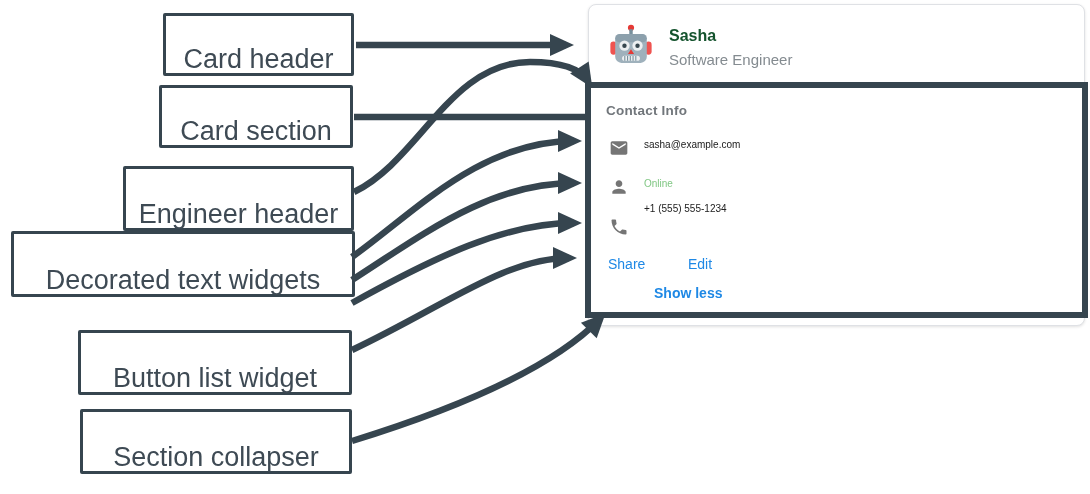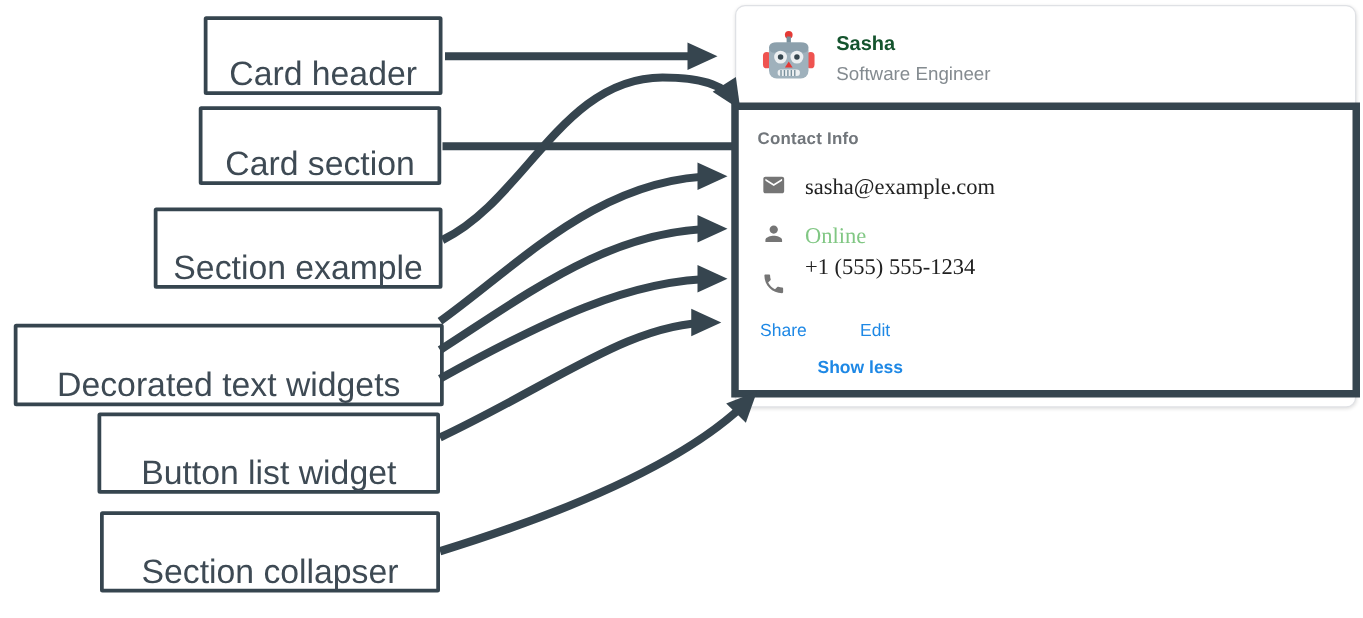--- a/index.html
+++ b/index.html
@@ -22,21 +22,21 @@
     position:absolute;left:588px;top:4px;width:497px;height:322px;
     box-sizing:border-box;background:#ffffff;border:1px solid #DFE1E5;
     border-radius:8px;box-shadow:0 1px 3px rgba(0,0,0,.12);z-index:1;
   }
   .abs{position:absolute;white-space:nowrap;}
   .avatar{left:20px;top:18px;width:44px;height:44px;}
   .card-name{left:80px;top:22px;font-size:16px;font-weight:700;color:#14532d;text-align:right;}
   .card-subtitle{left:80px;top:46px;font-size:15px;color:#848B90;}
   .section-title{left:17px;top:98px;font-size:13.5px;font-weight:700;color:#71767B;letter-spacing:.2px;}
   .row-icon{width:20px;height:20px;}
-  .row-text{font-size:18px;color:#212121;font-family:Liberation Serif, serif;}
+  .row-text{font-size:10px;color:#212121;}
   .row-text.online{color:#81C784;}
   .link-btn{font-size:14px;font-weight:500;color:#1E88E5;cursor:pointer;}
   .collapser{font-weight:600;margin-left:45px;}
   
   .section-outline{
     position:absolute;left:585px;top:82px;width:503px;height:236px;
     box-sizing:border-box;border:6px solid #36454F;background:transparent;
     pointer-events:none;z-index:2;
   }
   
@@ -99,23 +99,23 @@
 
   <div class="section-outline"></div>
 
   <div class="label-box" style="left:163px;top:13px;width:191px;height:63px">
     <span>Card header</span>
   </div>
   <div class="label-box" style="left:159px;top:85px;width:194px;height:63px">
     <span>Card section</span>
   </div>
   <div class="label-box" style="left:123px;top:166px;width:231px;height:65px">
-    <span>Section example</span>
+    <span>Engineer header</span>
   </div>
-  <div class="label-box" style="left:11px;top:259px;width:344px;height:66px">
+  <div class="label-box" style="left:11px;top:231px;width:344px;height:66px">
     <span>Decorated text widgets</span>
   </div>
   <div class="label-box" style="left:78px;top:330px;width:274px;height:65px">
     <span>Button list widget</span>
   </div>
   <div class="label-box" style="left:80px;top:409px;width:272px;height:65px">
     <span>Section collapser</span>
   </div>
 
   <svg id="arrows" viewBox="0 0 1090 494">

